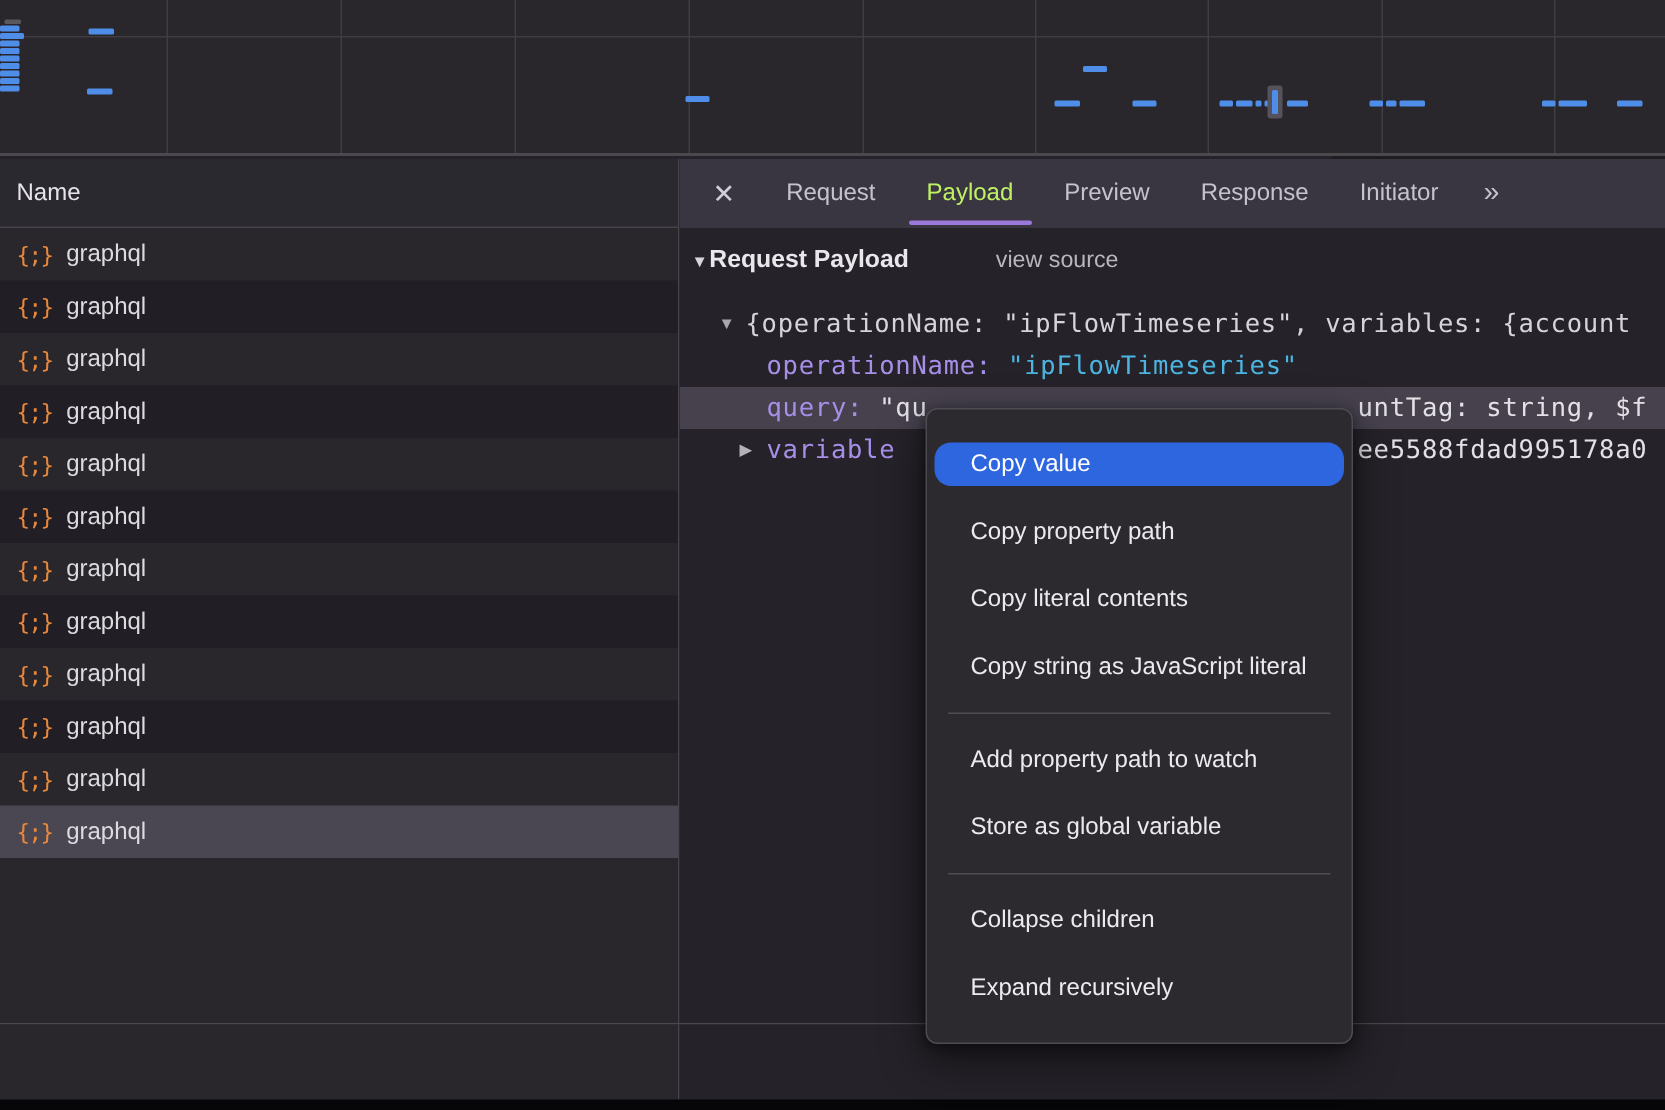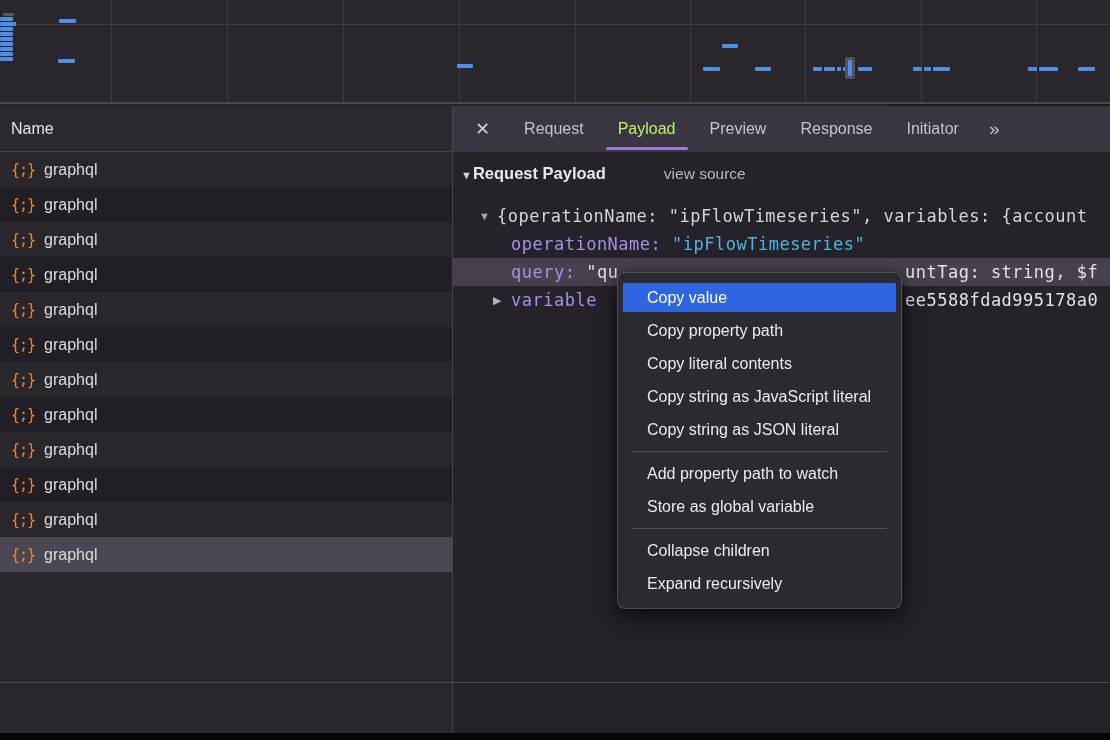--- a/index.html
+++ b/index.html
@@ -71,22 +71,22 @@
             border-top:1px solid #4b494e; }
   .footer .fl { width:453px; background:#29272c; border-right:1px solid #47454b; }
   .footer .fr { flex:1; background:#252229; }
   .bottom-bar { position:absolute; left:0; top:733px; width:1110px; height:7px; background:#060608; }
 
   
   .context-menu { position:absolute; left:617px; top:272px; width:285px;
                   background:#2c292f; border:1px solid rgba(130,127,138,0.4); border-radius:8px;
                   box-shadow:0 10px 28px rgba(0,0,0,0.55), 0 2px 8px rgba(0,0,0,0.4);
                   padding:6px 0; font-size:16px; color:#eceaee; }
-  .menu-item { height:29px; line-height:29px; padding-left:24px; margin:4px 5px;
-               border-radius:1px; white-space:nowrap; cursor:default; }
+  .menu-item { height:29px; line-height:29px; padding-left:24px; margin:16px 5px;
+               border-radius:11px; white-space:nowrap; cursor:default; }
   .menu-item.highlighted { background:#2e66df; color:#ffffff; }
   .menu-sep { height:1px; background:#4e4c52; margin:7px 14px; }
 </style>
 </head>
 <body>
 
 <div class="screen">
 
   <div class="overview" id="overview">
     <div class="gridline-h"></div>
@@ -231,21 +231,20 @@
     <div class="fl"></div>
     <div class="fr"></div>
   </div>
   <div class="bottom-bar"></div>
 
   <div class="context-menu" id="menu">
       <div class="menu-item highlighted">Copy value</div>
       <div class="menu-item">Copy property path</div>
       <div class="menu-item">Copy literal contents</div>
       <div class="menu-item">Copy string as JavaScript literal</div>
-      <div class="menu-item">Copy string as JSON literal</div>
       <div class="menu-sep"></div>
       <div class="menu-item">Add property path to watch</div>
       <div class="menu-item">Store as global variable</div>
       <div class="menu-sep"></div>
       <div class="menu-item">Collapse children</div>
       <div class="menu-item">Expand recursively</div>
     </div>
 
 </div>
 

